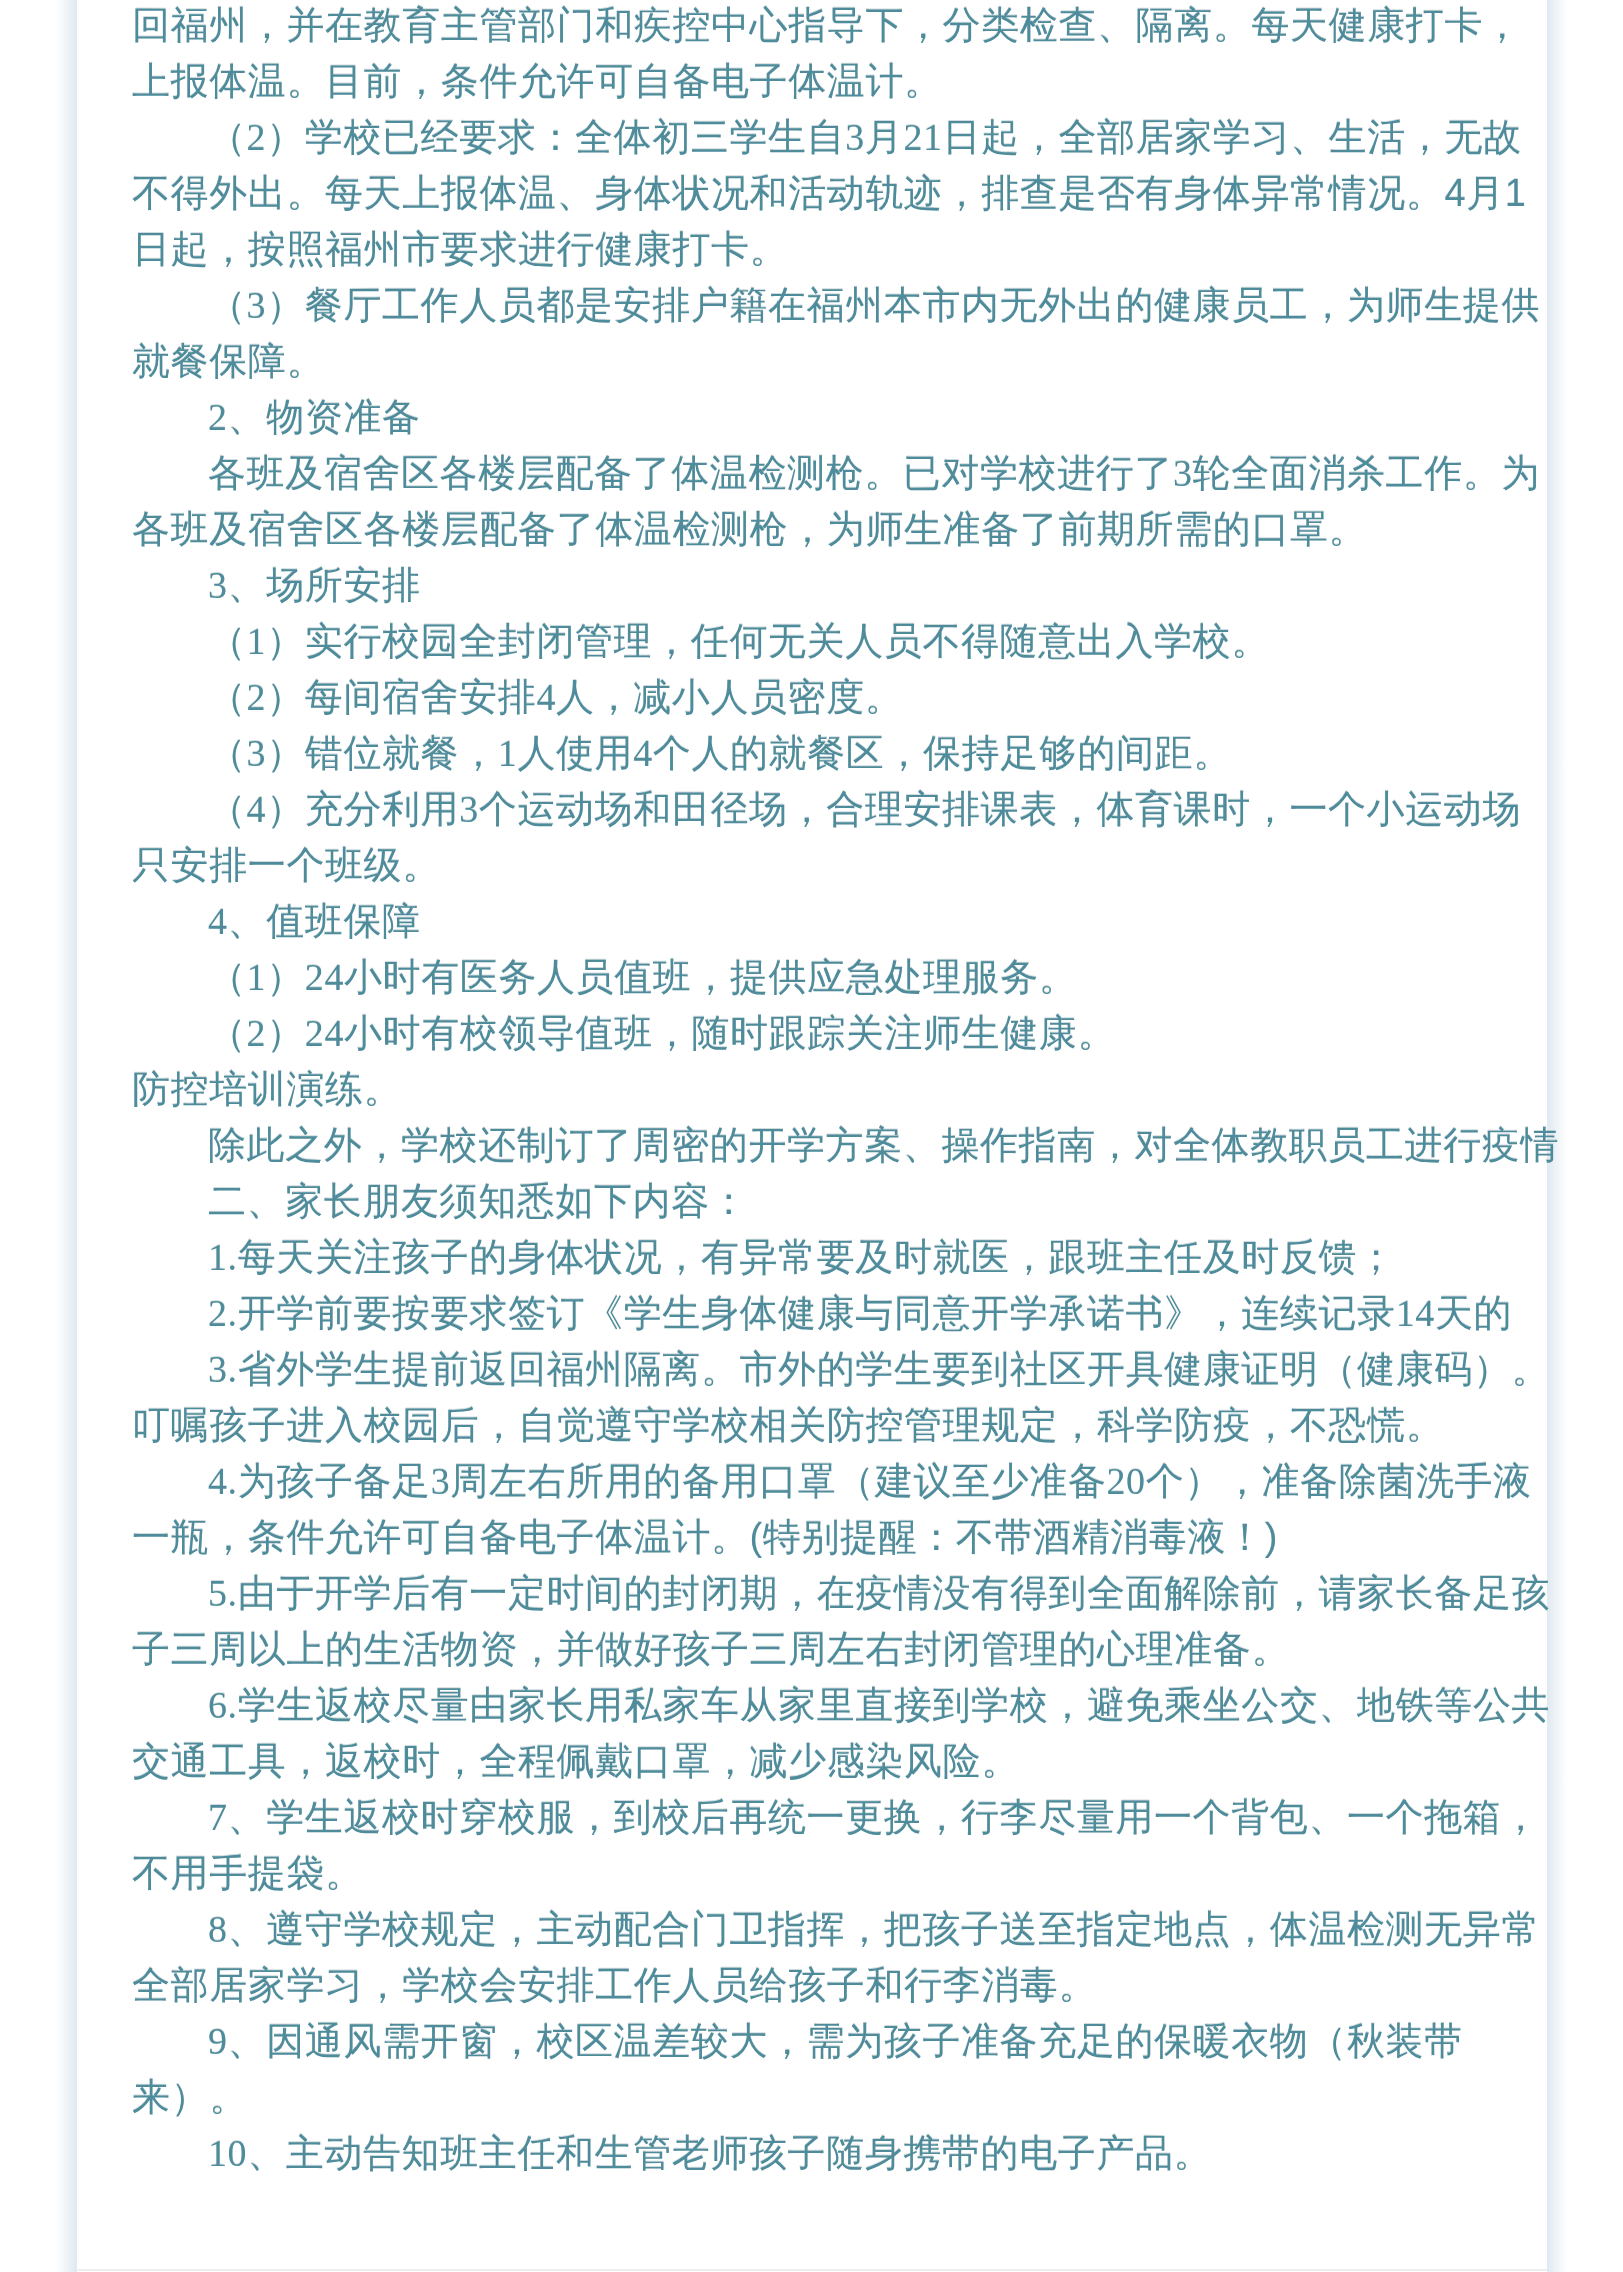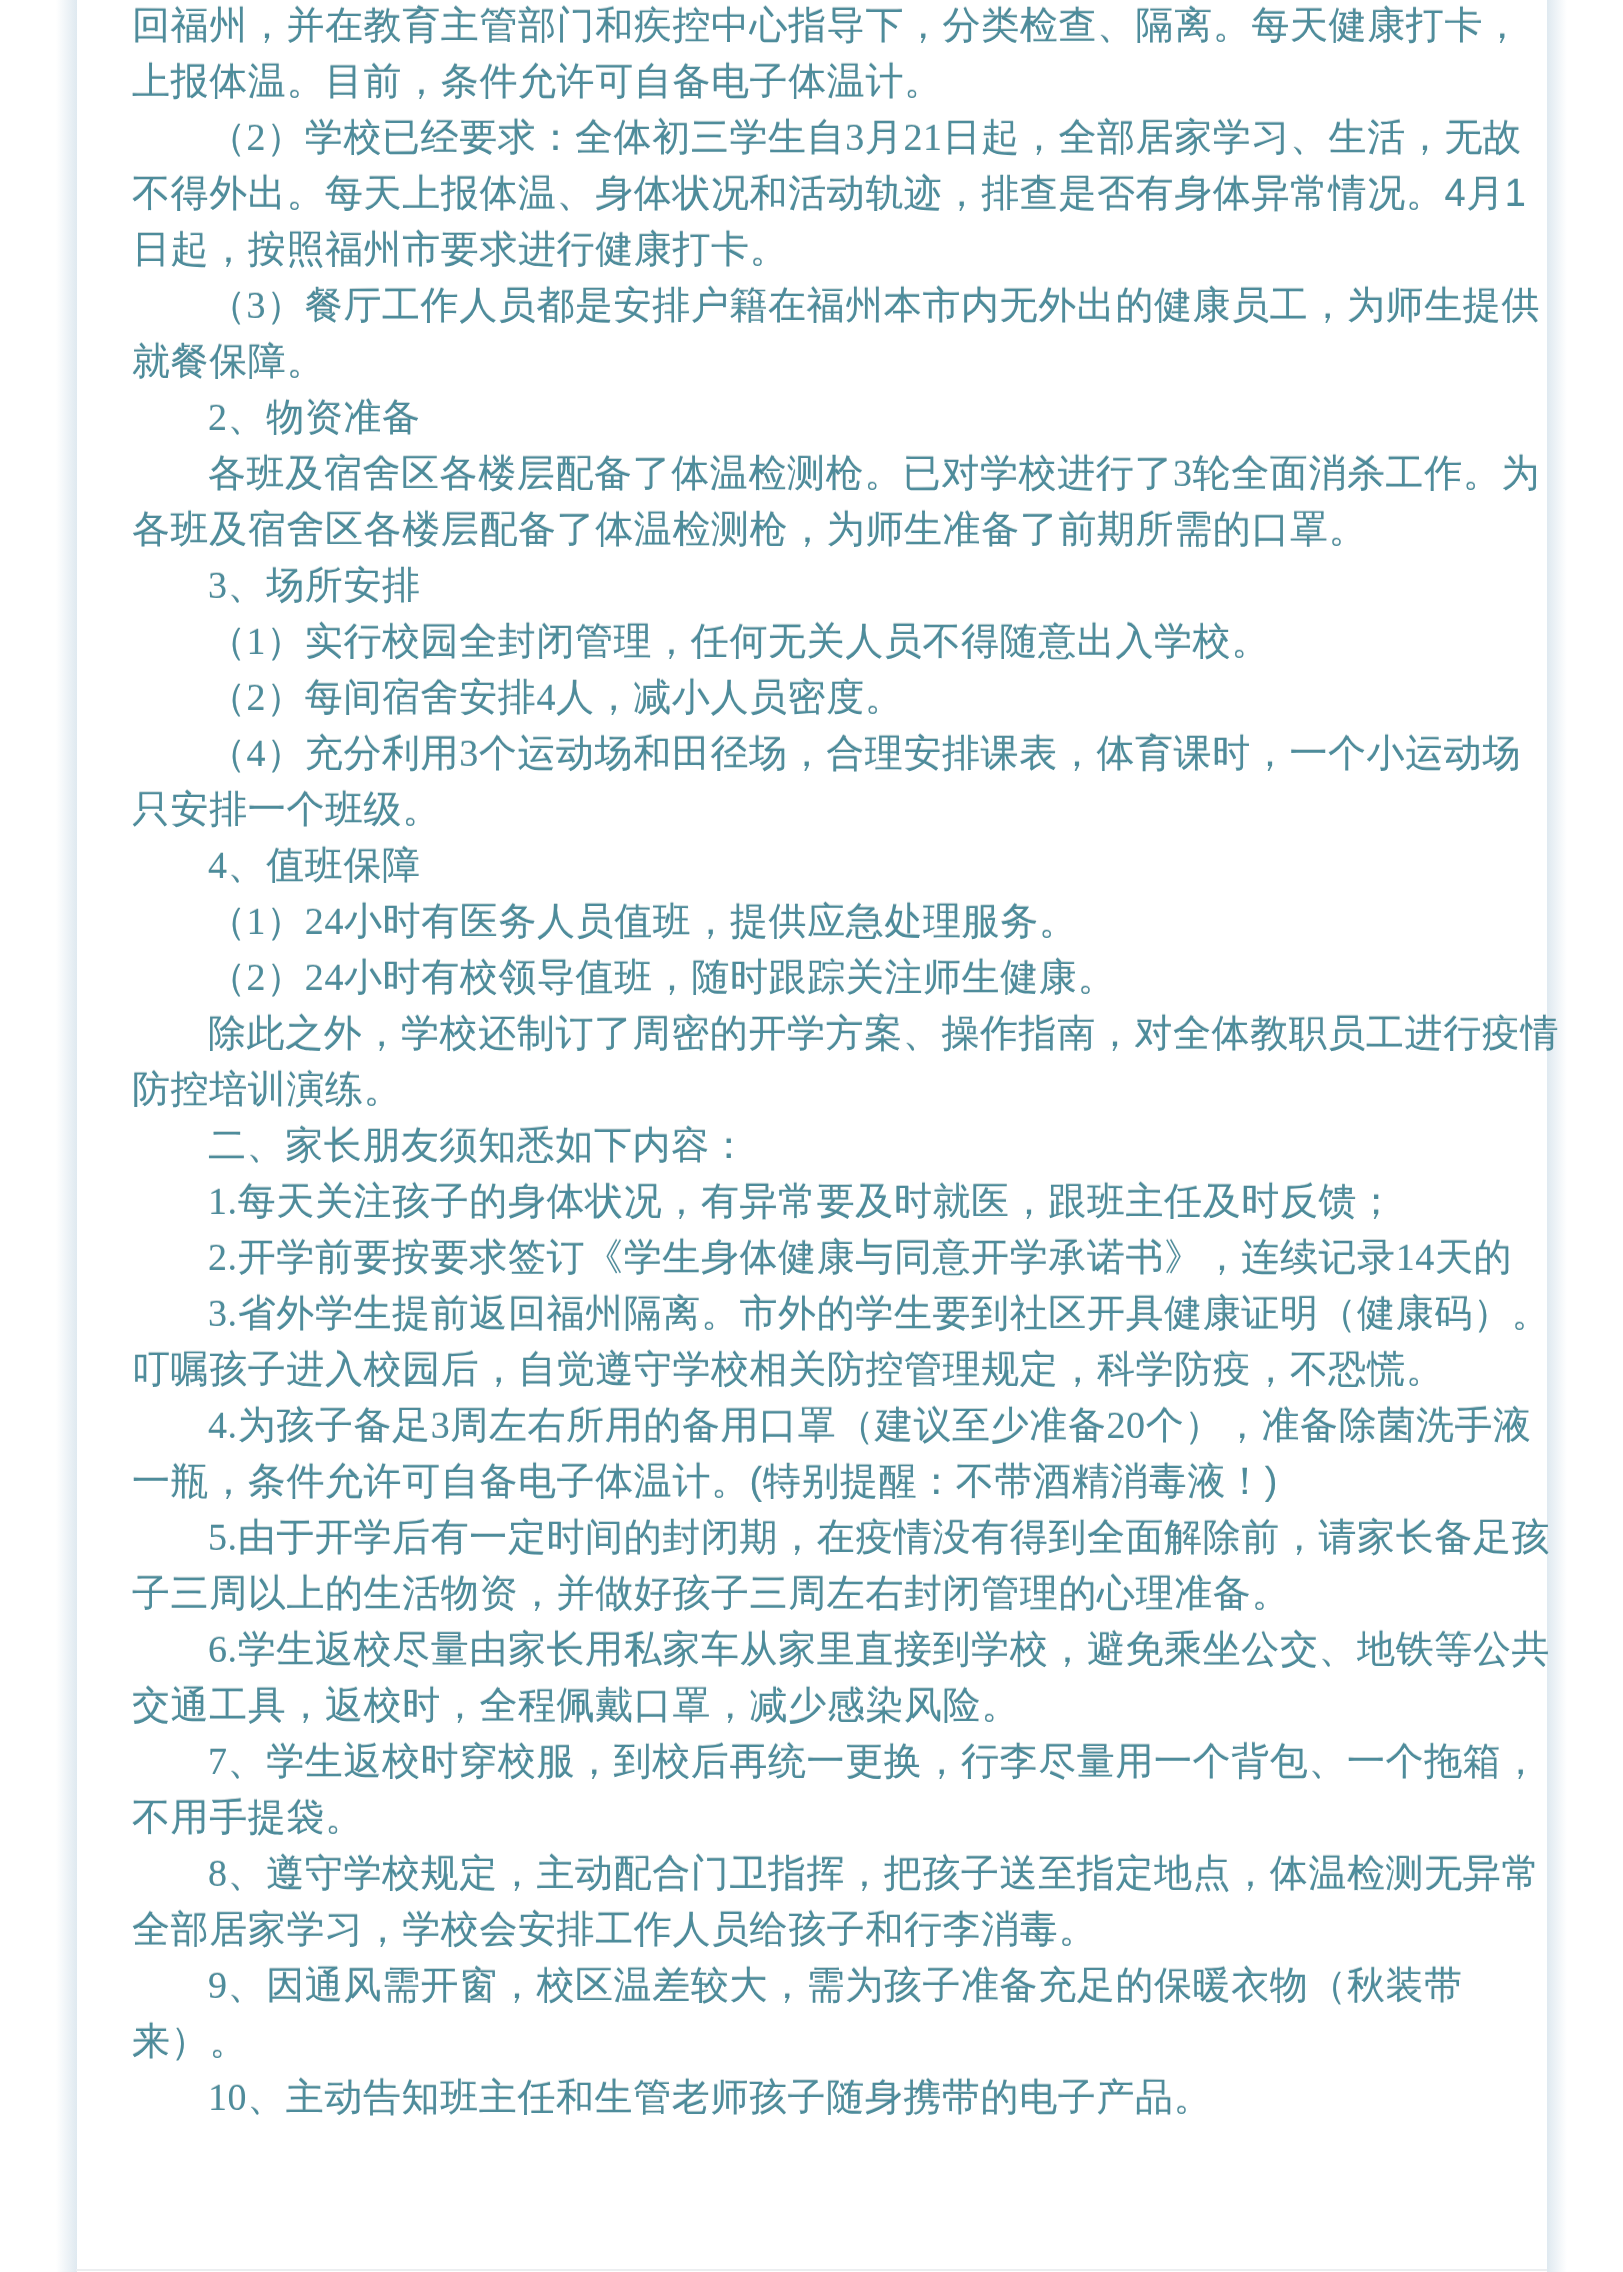--- a/index.html
+++ b/index.html
@@ -81,27 +81,28 @@
     <div class="line">不得外出。每天上报体温、身体状况和活动轨迹，排查是否有身体异常情况。4月1</div>
     <div class="line">日起，按照福州市要求进行健康打卡。</div>
     <div class="line indent">（3）餐厅工作人员都是安排户籍在福州本市内无外出的健康员工，为师生提供</div>
     <div class="line">就餐保障。</div>
     <div class="line indent">2、物资准备</div>
     <div class="line indent">各班及宿舍区各楼层配备了体温检测枪。已对学校进行了3轮全面消杀工作。为</div>
     <div class="line">各班及宿舍区各楼层配备了体温检测枪，为师生准备了前期所需的口罩。</div>
     <div class="line indent">3、场所安排</div>
     <div class="line indent">（1）实行校园全封闭管理，任何无关人员不得随意出入学校。</div>
     <div class="line indent">（2）每间宿舍安排4人，减小人员密度。</div>
+    <div class="line indent">（3）错位就餐，1人使用4个人的就餐区，保持足够的间距。</div>
     <div class="line indent">（4）充分利用3个运动场和田径场，合理安排课表，体育课时，一个小运动场</div>
     <div class="line">只安排一个班级。</div>
     <div class="line indent">4、值班保障</div>
     <div class="line indent">（1）24小时有医务人员值班，提供应急处理服务。</div>
     <div class="line indent">（2）24小时有校领导值班，随时跟踪关注师生健康。</div>
+    <div class="line">防控培训演练。</div>
     <div class="line indent">除此之外，学校还制订了周密的开学方案、操作指南，对全体教职员工进行疫情</div>
-    <div class="line">防控培训演练。</div>
     <div class="line indent">二、家长朋友须知悉如下内容：</div>
     <div class="line indent">1.每天关注孩子的身体状况，有异常要及时就医，跟班主任及时反馈；</div>
     <div class="line indent">2.开学前要按要求签订《学生身体健康与同意开学承诺书》，连续记录14天的</div>
     <div class="line indent">3.省外学生提前返回福州隔离。市外的学生要到社区开具健康证明（健康码）。</div>
     <div class="line">叮嘱孩子进入校园后，自觉遵守学校相关防控管理规定，科学防疫，不恐慌。</div>
     <div class="line indent">4.为孩子备足3周左右所用的备用口罩（建议至少准备20个），准备除菌洗手液</div>
     <div class="line">一瓶，条件允许可自备电子体温计。(特别提醒：不带酒精消毒液！)</div>
     <div class="line indent">5.由于开学后有一定时间的封闭期，在疫情没有得到全面解除前，请家长备足孩</div>
     <div class="line">子三周以上的生活物资，并做好孩子三周左右封闭管理的心理准备。</div>
     <div class="line indent">6.学生返校尽量由家长用私家车从家里直接到学校，避免乘坐公交、地铁等公共</div>

